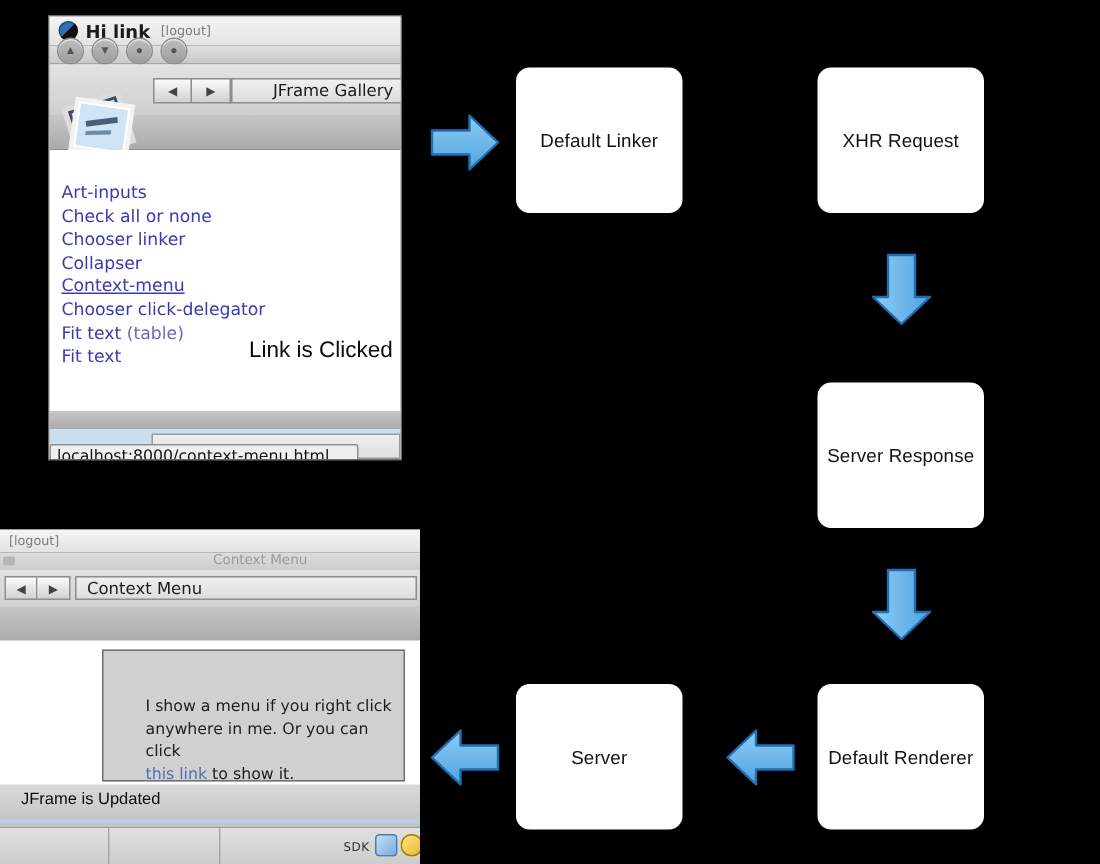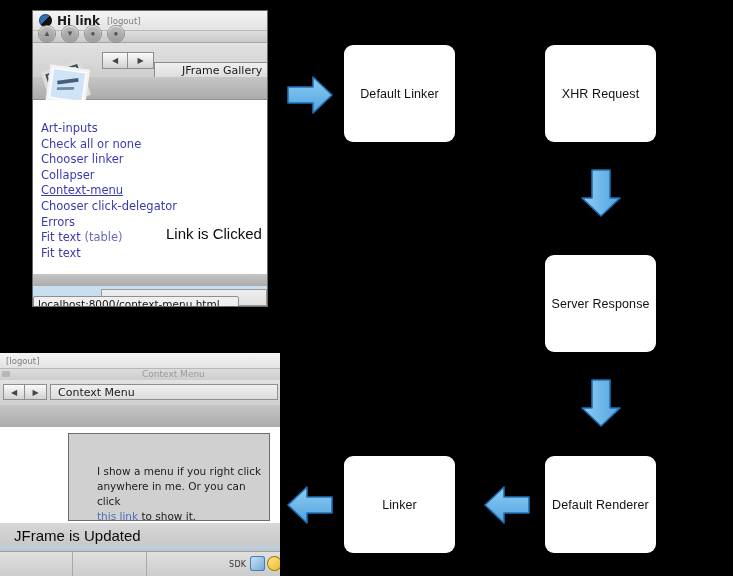--- a/index.html
+++ b/index.html
@@ -76,21 +76,21 @@
   
   .faint-title{position:absolute;font-size:9px;color:#9a9a9a;
                font-family:"DejaVu Sans",sans-serif;}
   .panel{position:absolute;background:#d0d0d0;border:1px solid #6e6e6e;
          box-sizing:border-box;}
   .panel p{margin:0;font-size:10.5px;line-height:15px;color:#1c1c1c;
            font-family:"DejaVu Sans",sans-serif;}
   .panel p a{color:#4f6fb5;text-decoration:none;}
 
   .updbar{position:absolute;background:linear-gradient(#d8d8d8,#c4c4c4);}
-  .updtxt{position:absolute;font-size:15px;color:#0b0b0b;white-space:nowrap;}
+  .updtxt{position:absolute;font-size:11px;color:#0b0b0b;white-space:nowrap;}
   .blueline{position:absolute;background:#b8cfe6;}
   .taskbar{position:absolute;background:linear-gradient(#e0e0e0,#cccccc);
            border-top:1px solid #9d9d9d;box-sizing:border-box;}
   .tbsep{position:absolute;width:1px;background:#a8a8a8;}
   .sdk{position:absolute;font-size:8px;color:#333;letter-spacing:.3px;
        font-family:"DejaVu Sans",sans-serif;}
   .miniicon{position:absolute;width:15px;height:15px;border-radius:3px;}
   .ic-blue{background:linear-gradient(135deg,#cfe3f5,#6ea8dc);
            box-shadow:inset 0 0 0 1px #4a7ea8;}
   .ic-yellow{background:linear-gradient(135deg,#ffe98a,#e8b629);border-radius:50%;
@@ -111,21 +111,21 @@
 
   <div class="fc-box" style="left:545px;top:456px;width:111px;height:97px;">
     <span>Default Renderer</span>
   </div>
 
   <div class="fc-box" style="left:545px;top:255px;width:111px;height:97px;">
     <span>Server Response</span>
   </div>
 
   <div class="fc-box" style="left:344px;top:456px;width:111px;height:97px;">
-    <span>Linker</span>
+    <span>Server</span>
   </div>
 
   <svg class="fc-arrow" style="left:286px;top:74px;" width="48" height="42" viewBox="0 0 48 42">
     <defs>
         <linearGradient id="gRa" x1="0" y1="0" x2="0" y2="1">
       <stop offset="0" stop-color="#8fcdf3"></stop>
           <stop offset="1" stop-color="#4fa3e0"></stop>
     </linearGradient>
       </defs>
     <path d="M2 13 L27 13 L27 3 L46 21 L27 39 L27 29 L2 29 Z" fill="url(#gRa)" stroke="#1f6fb2" stroke-width="1.6" stroke-linejoin="round"></path>
@@ -197,21 +197,21 @@
 
   <div class="nav-row" style="height:34px;">
     <div class="navbtns" style="left:69px;top:9px;">
       <div class="navbtn">
         <span>◀</span>
       </div>
       <div class="navbtn r">
         <span>▶</span>
       </div>
     </div>
-    <div class="navfield" style="left:121px;top:19px;width:120px;padding-left:27px;">
+    <div class="navfield" style="left:121px;top:9px;width:120px;padding-left:27px;">
       <span>JFrame Gallery</span>
     </div>
   </div>
 
   <div class="grey-strip" style="position:absolute;left:0;top:66px;width:234px;height:22px;
               border-bottom:1px solid #8f8f8f;"></div>
 
   <svg class="gallery-icon" style="left:7px;top:46px;" width="58" height="58" viewBox="0 0 58 58">
     <g transform="rotate(-18 29 29)">
       <rect x="8" y="10" width="40" height="36" fill="#3a4a5a" stroke="#dcdcdc" stroke-width="4"></rect>
@@ -227,21 +227,20 @@
 
   <div style="position:absolute;left:0;top:89px;width:234px;height:174px;background:#fff;"></div>
 
   <div class="linklist" style="left:8px;top:110px;">
     <a><span>Art-inputs</span></a>
     <a><span>Check all or none</span></a>
     <a><span>Chooser linker</span></a>
     <a><span>Collapser</span></a>
     <a class="under"><span>Context-menu</span></a>
     <a><span>Chooser click-delegator</span></a>
-    <a><span>Errors</span></a>
     <a><span>Fit text</span> <span class="dim">(table)</span></a>
     <a><span>Fit text</span></a>
   </div>
 
   <div class="bigmsg" style="left:133px;top:214px;">Link is Clicked</div>
 
   <div class="grey-strip" style="position:absolute;left:0;top:263px;width:234px;height:12px;"></div>
 
   <div class="statusbar" style="left:0;top:275px;width:234px;height:20px;"></div>
 

